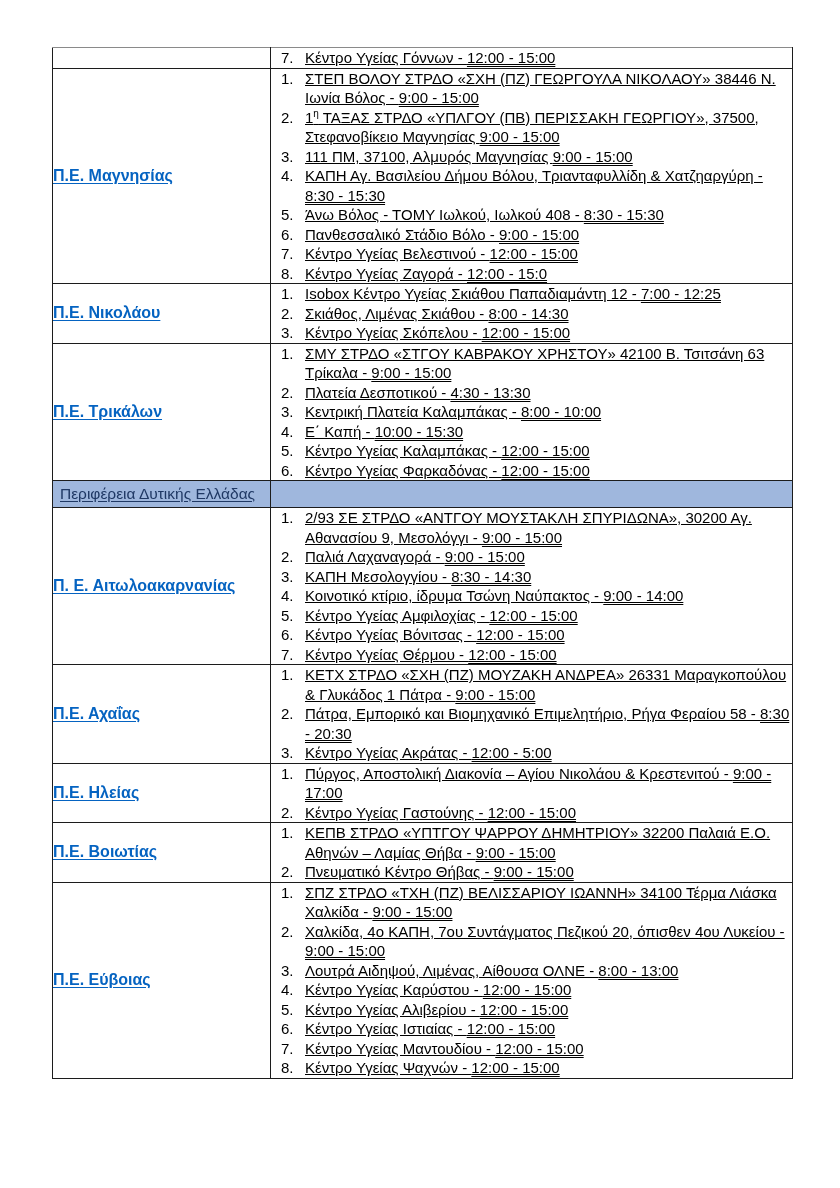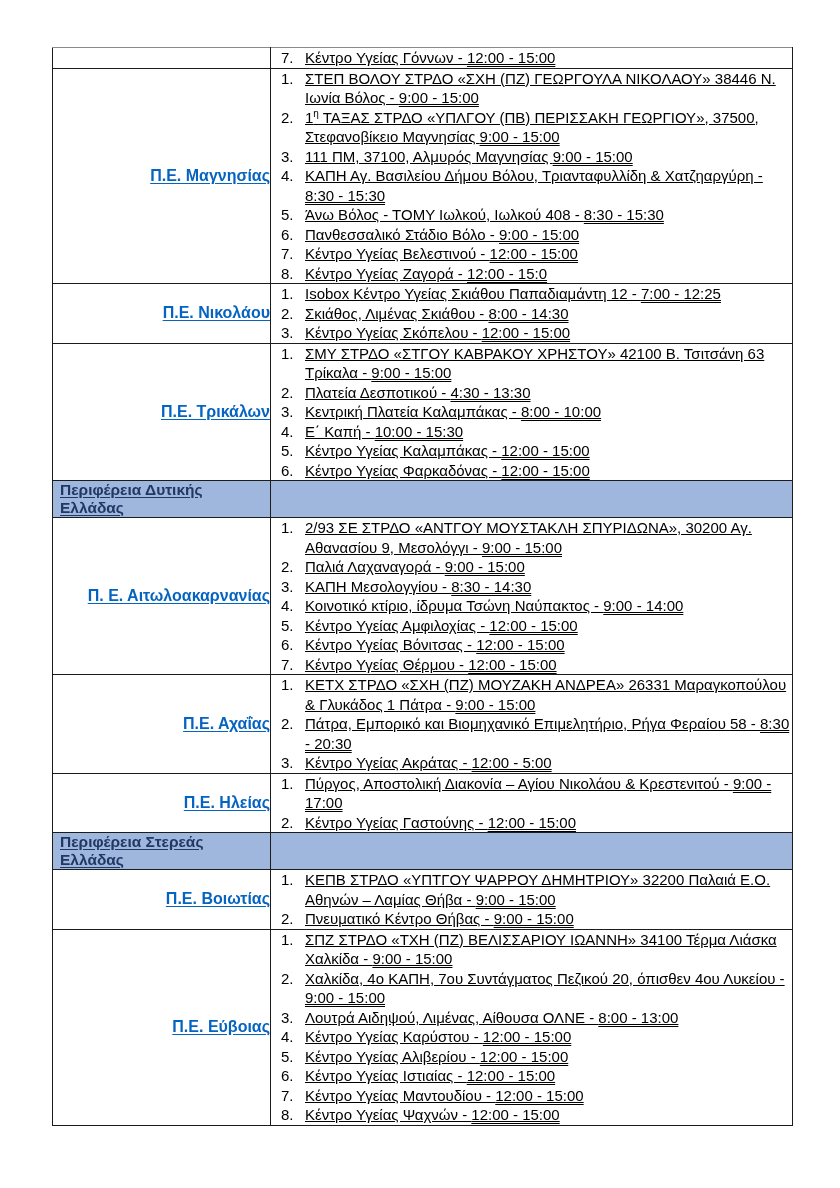--- a/index.html
+++ b/index.html
@@ -29,21 +29,21 @@
     vertical-align: middle;
     padding: 0;
   }
   table.schedule tr.first-row td {
     border-top: 1px solid #8a8a8a;
   }
   col.region-col { width: 218px; }
   col.items-col  { width: 522px; }
 
   td.region-cell {
-    text-align: right;
+    text-align: left;
   }
   .region-link {
     color: var(--link-blue, #0563C1);
     font-weight: bold;
     text-decoration: underline;
     text-underline-offset: 2px;
     font-size: 16px;
     cursor: pointer;
   }
   td.items-cell {
@@ -77,21 +77,21 @@
     font-size: 10px;
     line-height: 0;
     vertical-align: super;
   }
   tr.band-row td {
     background: var(--band-bg, #9FB7DD);
     height: 26px;
   }
   .band-label {
     color: var(--band-text, #1F3864);
-    font-weight: bold;
+    font-weight: normal;
     text-decoration: underline;
     text-underline-offset: 2px;
     font-size: 15.5px;
     padding-left: 7px;
     display: inline-block;
   }
 </style>
 </head>
 <body>
 
@@ -268,24 +268,20 @@
                 <span class="num">1.</span>
                 <span class="txt"><span>Πύργος, Αποστολική Διακονία – Αγίου Νικολάου &amp; Κρεστενιτού - </span><span class="time-underline">9:00 - 17:00</span></span>
               </li>
               <li class="item">
                 <span class="num">2.</span>
                 <span class="txt"><span>Κέντρο Υγείας Γαστούνης - </span><span class="time-underline">12:00 - 15:00</span></span>
               </li>
             </ol>
           </td>
         </tr>
-        <tr class="band-row">
-          <td><span class="band-label">Περιφέρεια Στερεάς Ελλάδας</span></td>
-          <td></td>
-        </tr>
         <tr>
           <td class="region-cell"><span class="region-link">Π.Ε. Βοιωτίας</span></td>
           <td class="items-cell">
             <ol class="item-list">
               <li class="item">
                 <span class="num">1.</span>
                 <span class="txt"><span>ΚΕΠΒ ΣΤΡΔΟ «ΥΠΤΓΟΥ ΨΑΡΡΟΥ ΔΗΜΗΤΡΙΟΥ» 32200 Παλαιά Ε.Ο. Αθηνών – Λαμίας Θήβα - </span><span class="time-underline">9:00 - 15:00</span></span>
               </li>
               <li class="item">
                 <span class="num">2.</span>

